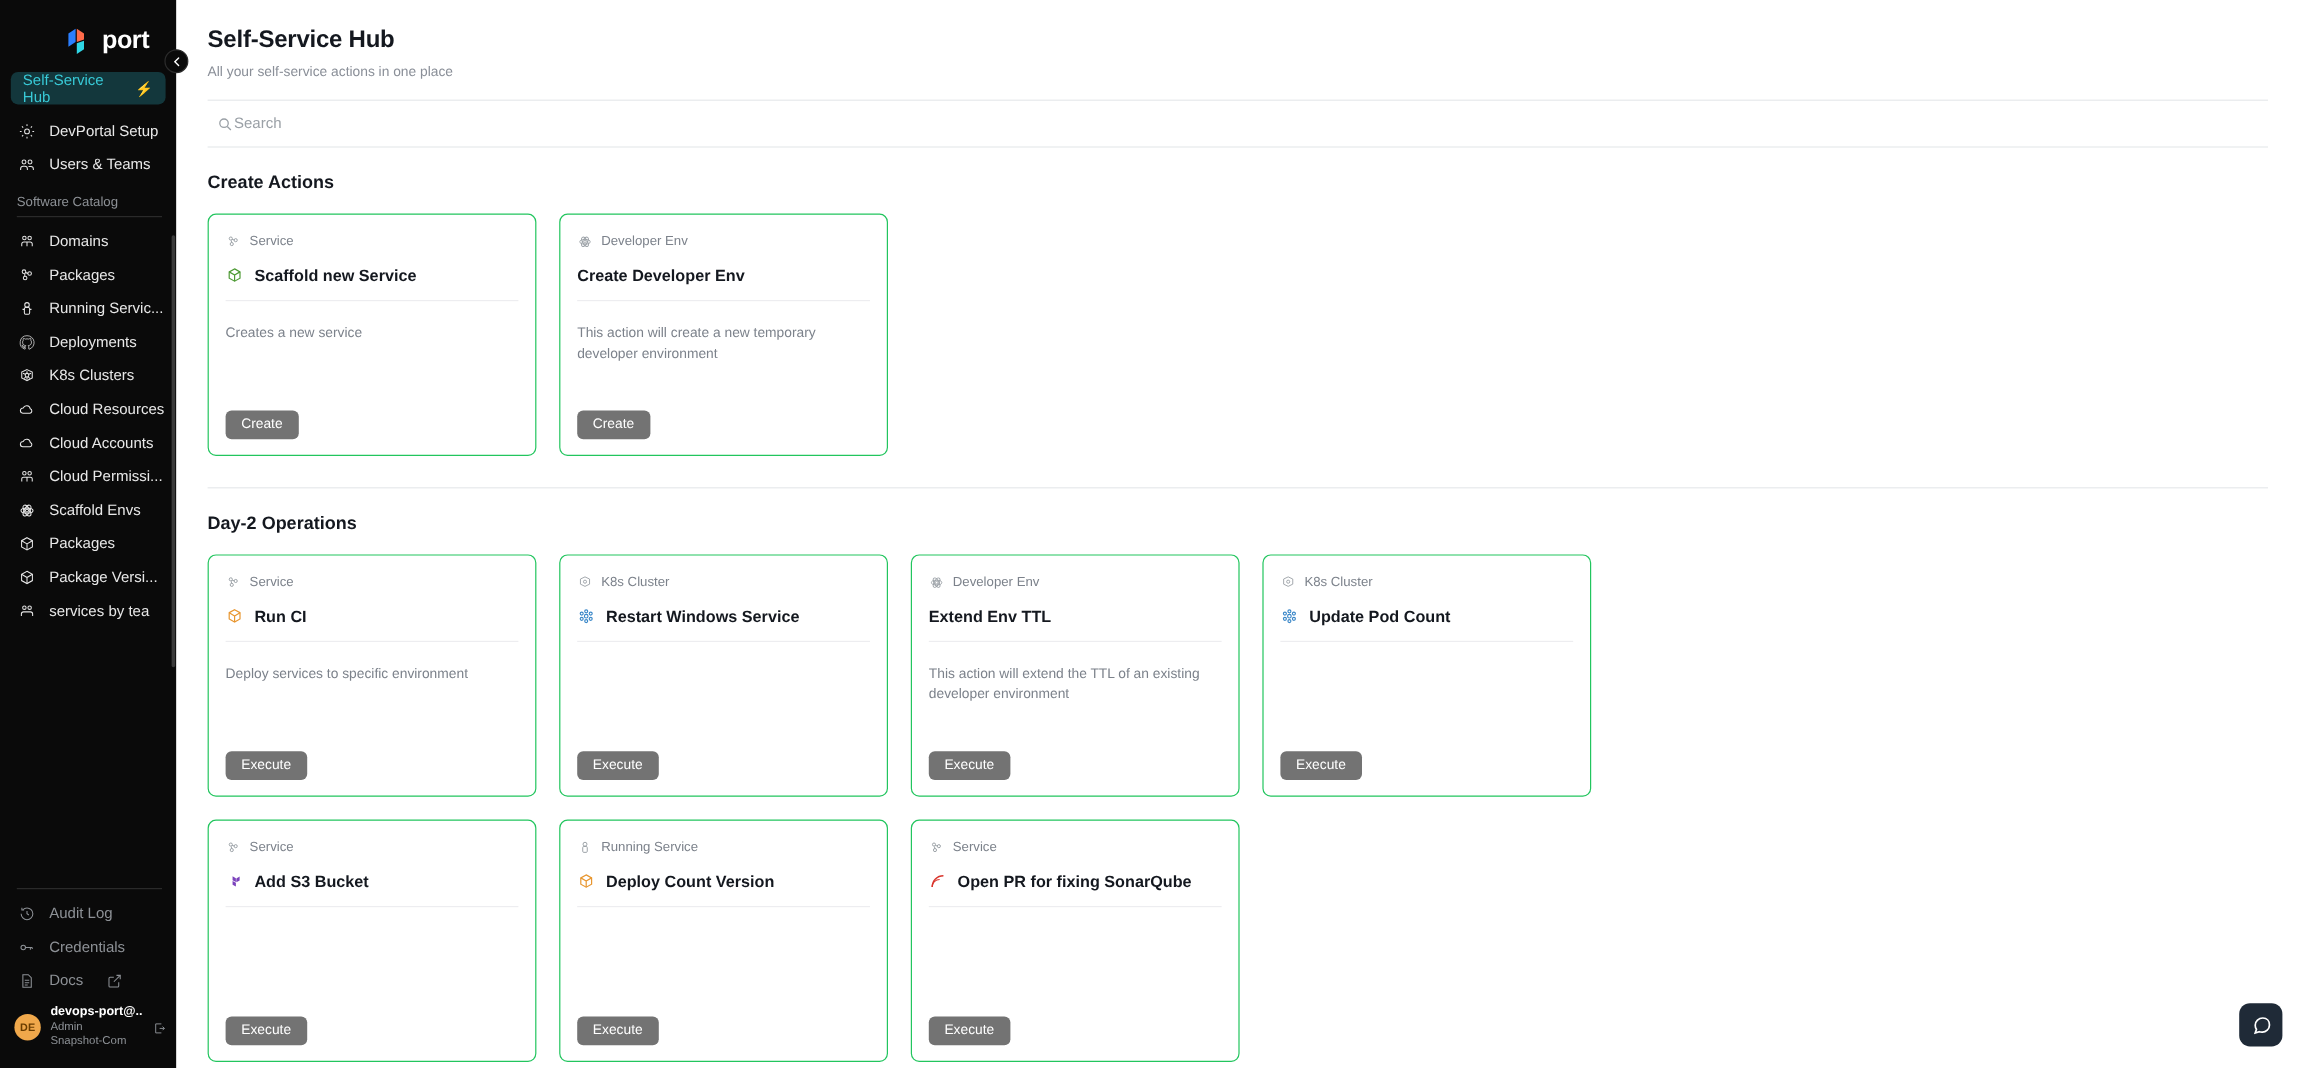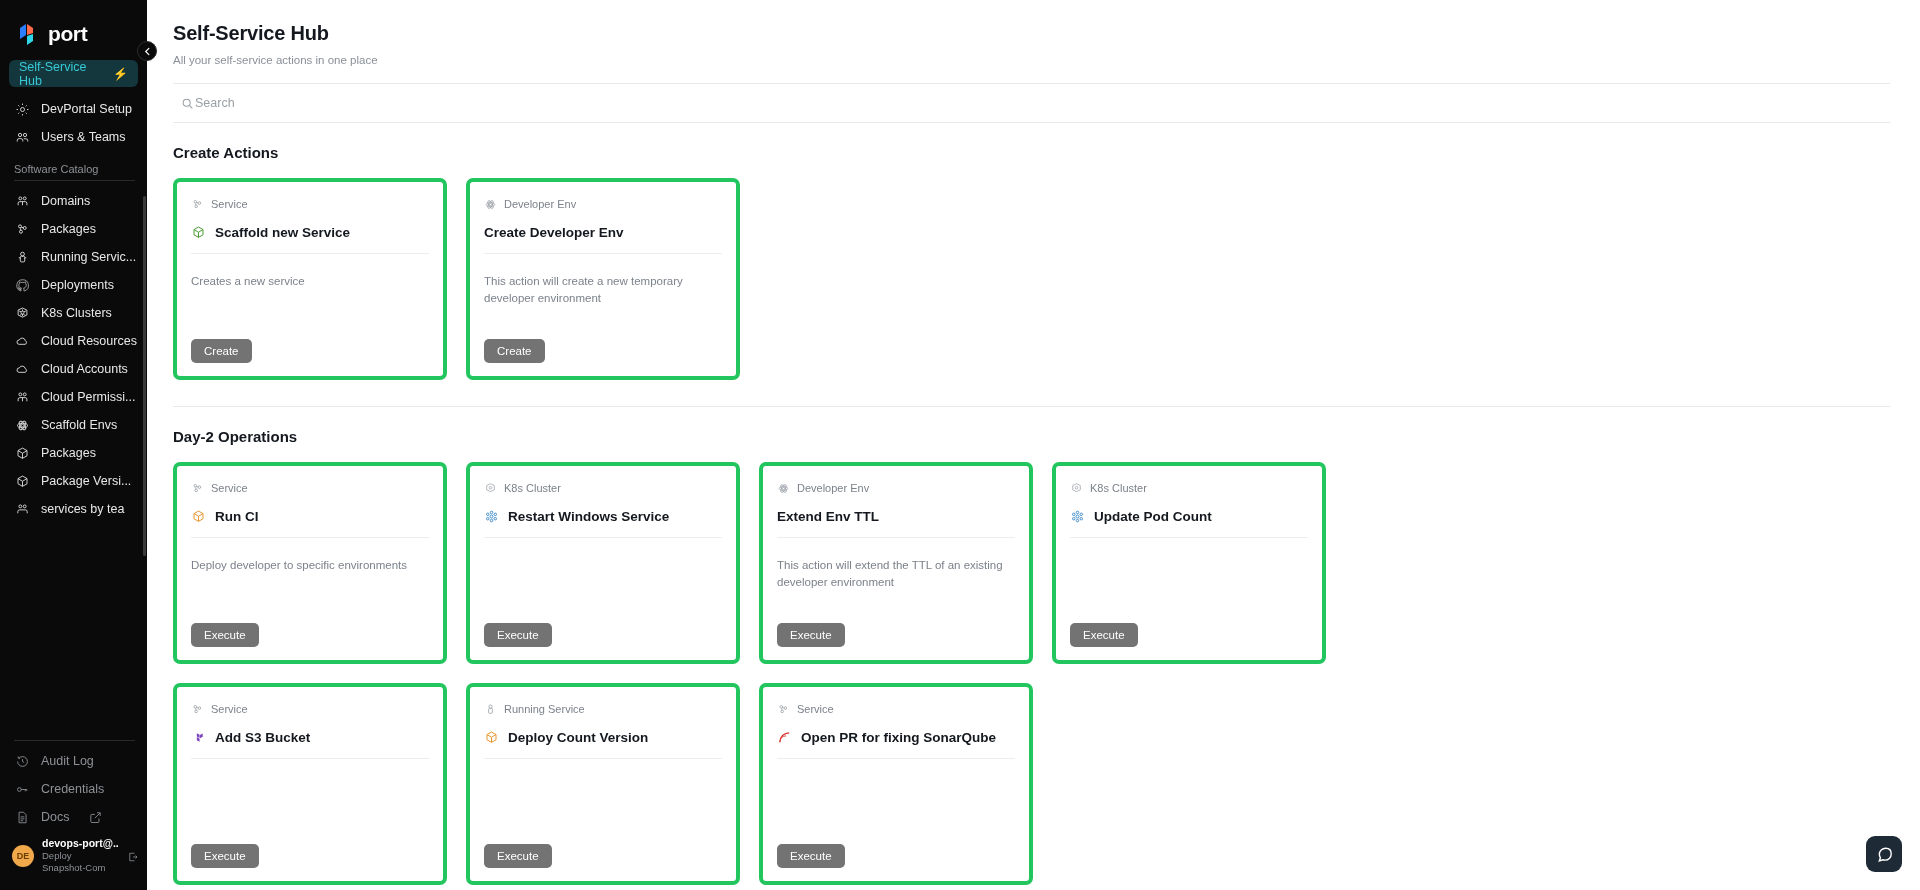--- a/index.html
+++ b/index.html
@@ -10,21 +10,21 @@
     display:flex;
     font-size:14px;
     color:#1f2328;
   }
 
   
   .sidebar {
     width:147px; height:890px; background:#0a0a0a; color:#fff;
     display:flex; flex-direction:column; position:relative; flex:0 0 147px;
   }
-  .logo-row { display:flex; align-items:center; gap:7px; padding:18px 0 0 18px; height:50px;}
+  .logo-row { display:flex; align-items:center; gap:7px; padding:18px 0 0 18px; height:50px;margin-left:37px;}
   .logo-mark { width:23px; height:25px; position:relative; }
   .logo-text { font-size:21px; font-weight:600; letter-spacing:-.4px; color:#fff; }
 
   .collapse-btn {
     position:absolute; right:-10px; top:41px; width:20px; height:20px;
     border-radius:50%; background:#0a0a0a; border:1px solid #2c2c2c;
     display:flex; align-items:center; justify-content:center; z-index:20; cursor:pointer;
   }
   .collapse-btn svg { width:9px; height:9px; }
 
@@ -88,21 +88,21 @@
     background:transparent; width:300px;
   }
   .search-input::placeholder { color:#9aa0a6; }
   .search-rule { height:1px; background:#e7e9ec; }
 
   .sec-title { font-size:15px; font-weight:700; color:#14181f; margin:21px 0 0 0; }
 
   .grid { display:flex; gap:19px; margin-top:17px; flex-wrap:nowrap; }
 
   .card {
-    width:274px; background:#fff; border:4px solid #22c55e; border-radius:7px;
+    width:274px; background:#fff; border:1px solid #22c55e; border-radius:7px;
     padding:14px 14px 13px 14px; display:flex; flex-direction:column;
     height:202px; flex:0 0 274px;
   }
   .card-blueprint { display:flex; align-items:center; gap:7px; font-size:11px; color:#7c828b; height:16px;}
   .bp-ico { width:13px; height:13px; flex:0 0 13px; }
   .card-title-row { display:flex; align-items:center; gap:9px; margin-top:13px; }
   .card-ico { width:15px; height:15px; flex:0 0 15px; }
   .card-title { font-size:13.5px; font-weight:700; color:#14181f; }
   .card-rule { height:1px; background:#ededf0; margin:13px 0 0 0; }
   .card-desc { font-size:11.5px; color:#7c828b; line-height:1.5; margin-top:19px; }
@@ -329,21 +329,21 @@
             <path d="M19.5 4.5L11 13"></path>
             <path d="M17.5 13.5v5a1.5 1.5 0 01-1.5 1.5H6a1.5 1.5 0 01-1.5-1.5V8.5A1.5 1.5 0 016 7h5"></path>
           </svg>
         </span>
     </div>
 
     <div class="user-row">
       <div class="avatar">DE</div>
       <div class="user-meta">
         <div class="user-email">devops-port@...</div>
-        <div class="user-sub">Deploy</div>
+        <div class="user-sub">Admin</div>
         <div class="user-sub">Snapshot-Com</div>
       </div>
       <span class="logout-ico">
         <svg viewBox="0 0 24 24" style="width:12px;height:12px;fill:none;stroke:#8d9196;stroke-width:1.6">
             <path d="M15 4.5H5.5v15H15"></path>
             <path d="M12 12h8M17 9l3 3-3 3"></path>
           </svg>
       </span>
     </div>
   </div>
@@ -430,21 +430,21 @@
           <span>Service</span>
         </div>
         <div class="card-title-row">
           <span class="card-ico"><svg viewBox="0 0 24 24" style="width:15px;height:15px;fill:none;stroke:#e8962f;stroke-width:1.6">
                 <path d="M12 3.3l7.2 4v8.4l-7.2 4-7.2-4V7.3z"></path>
                 <path d="M12 11.6l7.2-4.3M12 11.6v8.1M12 11.6L4.8 7.3"></path>
               </svg></span>
           <span class="card-title">Run CI</span>
         </div>
         <div class="card-rule"></div>
-        <div class="card-desc">Deploy developer to specific environments</div>
+        <div class="card-desc">Deploy services to specific environment</div>
         <div class="card-spacer"></div>
         <button class="btn">Execute</button>
       </div>
 
       <div class="card">
         <div class="card-blueprint">
           <span class="bp-ico"><svg viewBox="0 0 24 24" style="width:13px;height:13px;fill:none;stroke:#9aa0a6;stroke-width:1.4">
                 <path d="M12 3.2l7 3.3v7.9l-7 3.4-7-3.4V6.5z"></path>
                 <circle cx="12" cy="10.6" r="2.4"></circle>
               </svg></span>

